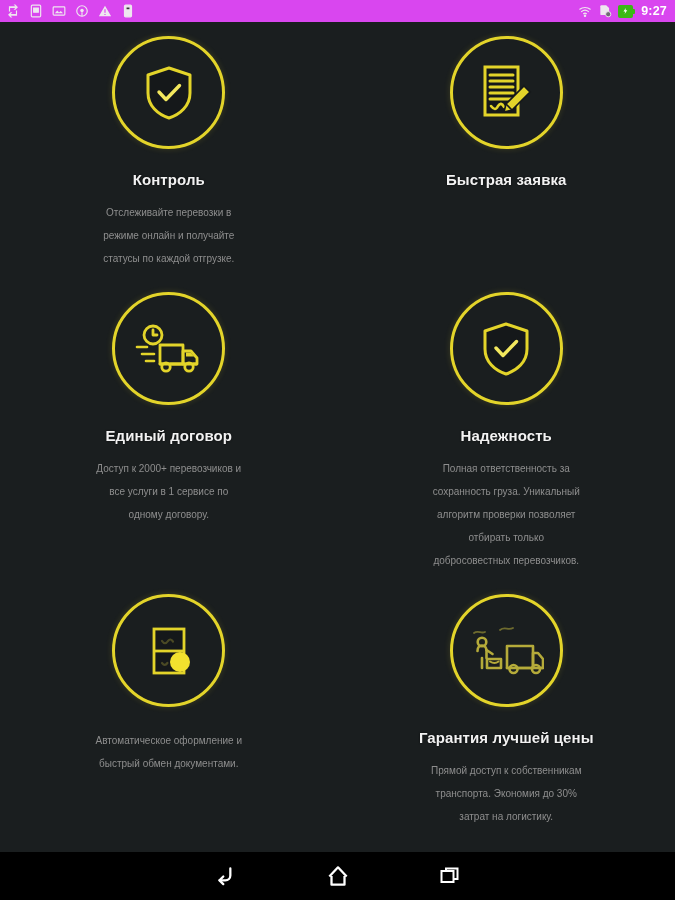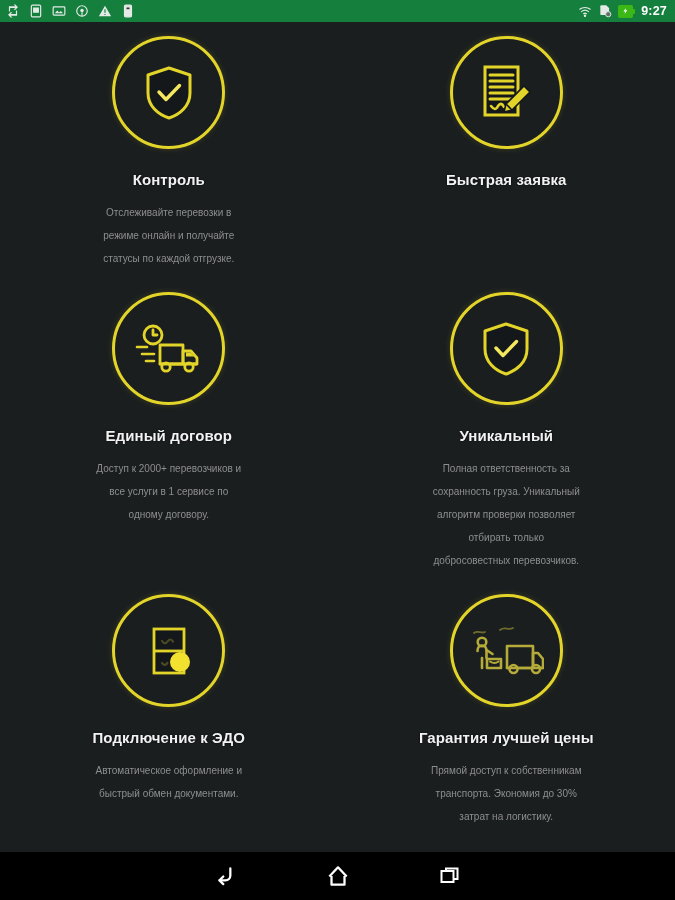--- a/index.html
+++ b/index.html
@@ -19,21 +19,21 @@
     background: #1a1e1f;
     display: flex;
     flex-direction: column;
   }
 
   
   .status-bar {
     position: relative;
     height: 22px;
     flex: 0 0 22px;
-    background: #15803d;
+    background: #d946ef;
     display: flex;
     align-items: center;
     justify-content: space-between;
     padding: 0 8px 0 6px;
   }
   .status-left, .status-right {
     display: flex;
     align-items: center;
     gap: 9px;
   }
@@ -269,41 +269,40 @@
         </div>
       </div>
 
       <div class="card">
         <div class="icon-circle">
           <svg width="52" height="56" viewBox="0 0 52 56" fill="none">
             <path d="M26 3 L47 10 V28 C47 41 37 49.5 26 53 C15 49.5 5 41 5 28 V10 Z" fill="#15181a" stroke="#e3d42a" stroke-width="3" stroke-linejoin="round"></path>
             <path d="M16 27 L23 34.5 L36.5 20.5" stroke="#f3e85e" stroke-width="3.4" stroke-linecap="round" stroke-linejoin="round" fill="none"></path>
           </svg>
         </div>
-        <div class="card-title">Уникальный</div>
+        <div class="card-title">Надежность</div>
         <div class="card-desc">
           <span>Полная ответственность за</span>
           <span>сохранность груза. Уникальный</span>
           <span>алгоритм проверки позволяет</span>
           <span>отбирать только</span>
           <span>добросовестных перевозчиков.</span>
         </div>
       </div>
 
       <div class="card">
         <div class="icon-circle">
           <svg width="58" height="58" viewBox="0 0 58 58" fill="none">
             <rect x="14" y="7" width="30" height="44" stroke="#e3d42a" stroke-width="2.8" fill="#15181a"></rect>
             <path d="M14 29h30" stroke="#e3d42a" stroke-width="2.8"></path>
             <path d="M22 19c2 3 4 3 6 0 1.6-2.2 3.4-2 5 .6" stroke="#4b4a25" stroke-width="2.2" fill="none" stroke-linecap="round"></path>
             <path d="M22 41c2 2.6 3.6 2.6 5.4 0" stroke="#4b4a25" stroke-width="2.2" fill="none" stroke-linecap="round"></path>
             <circle cx="40" cy="40" r="10" fill="#f2e12e"></circle>
           </svg>
         </div>
-        <div class="card-title">Подключение к ЭДО</div>
         <div class="card-desc">
           <span>Автоматическое оформление и</span>
           <span>быстрый обмен документами.</span>
         </div>
       </div>
 
       <div class="card">
         <div class="icon-circle">
           <svg width="76" height="56" viewBox="0 0 76 56" fill="none" stroke="#b5ab3a" stroke-width="2.6" stroke-linecap="round" stroke-linejoin="round">
             <path d="M6 10c4-3 7 1 11-1M32 7c5-4 8 1 13-2" stroke-width="1.8" opacity=".55"></path>

